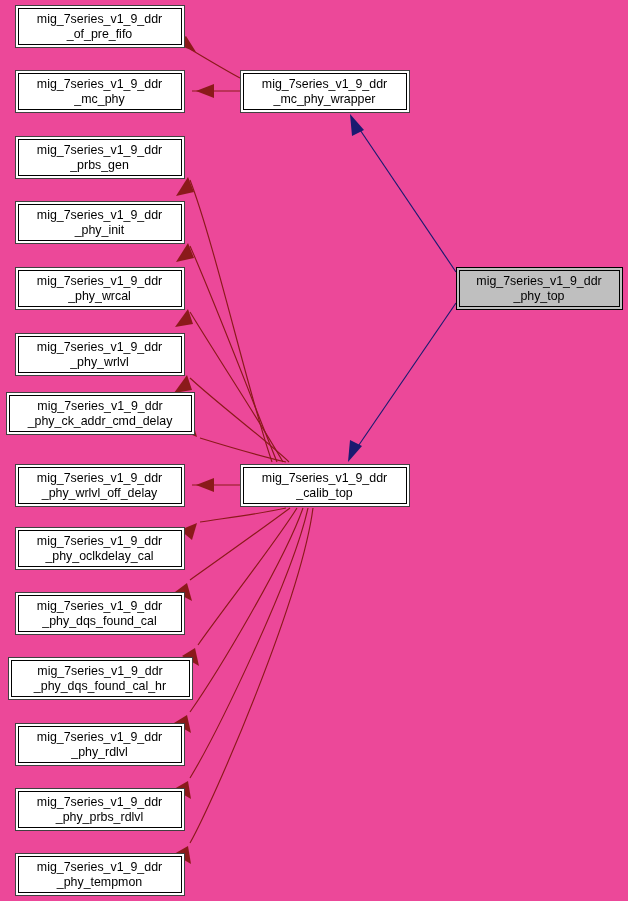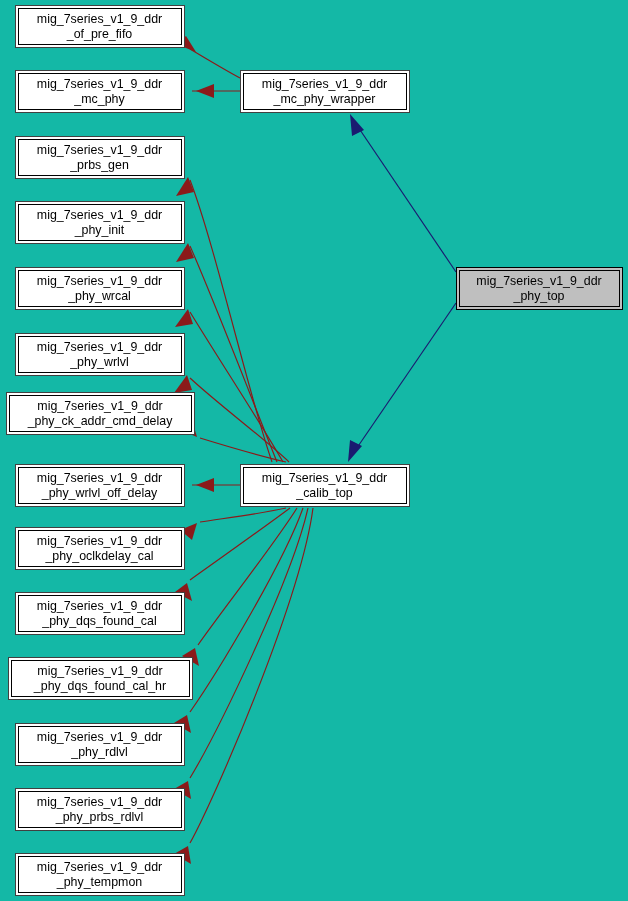--- a/index.html
+++ b/index.html
@@ -4,21 +4,21 @@
 <style>
   html, body {
     margin: 0;
     padding: 0;
     background: #ffffff;
   }
   #graph-root {
     position: relative;
     width: 628px;
     height: 901px;
-    background: #14b8a6;
+    background: #ec4899;
     font-family: "Liberation Sans", sans-serif;
     overflow: hidden;
   }
   svg#callgraph {
     position: absolute;
     left: 0;
     top: 0;
     width: 628px;
     height: 901px;
     display: block;

